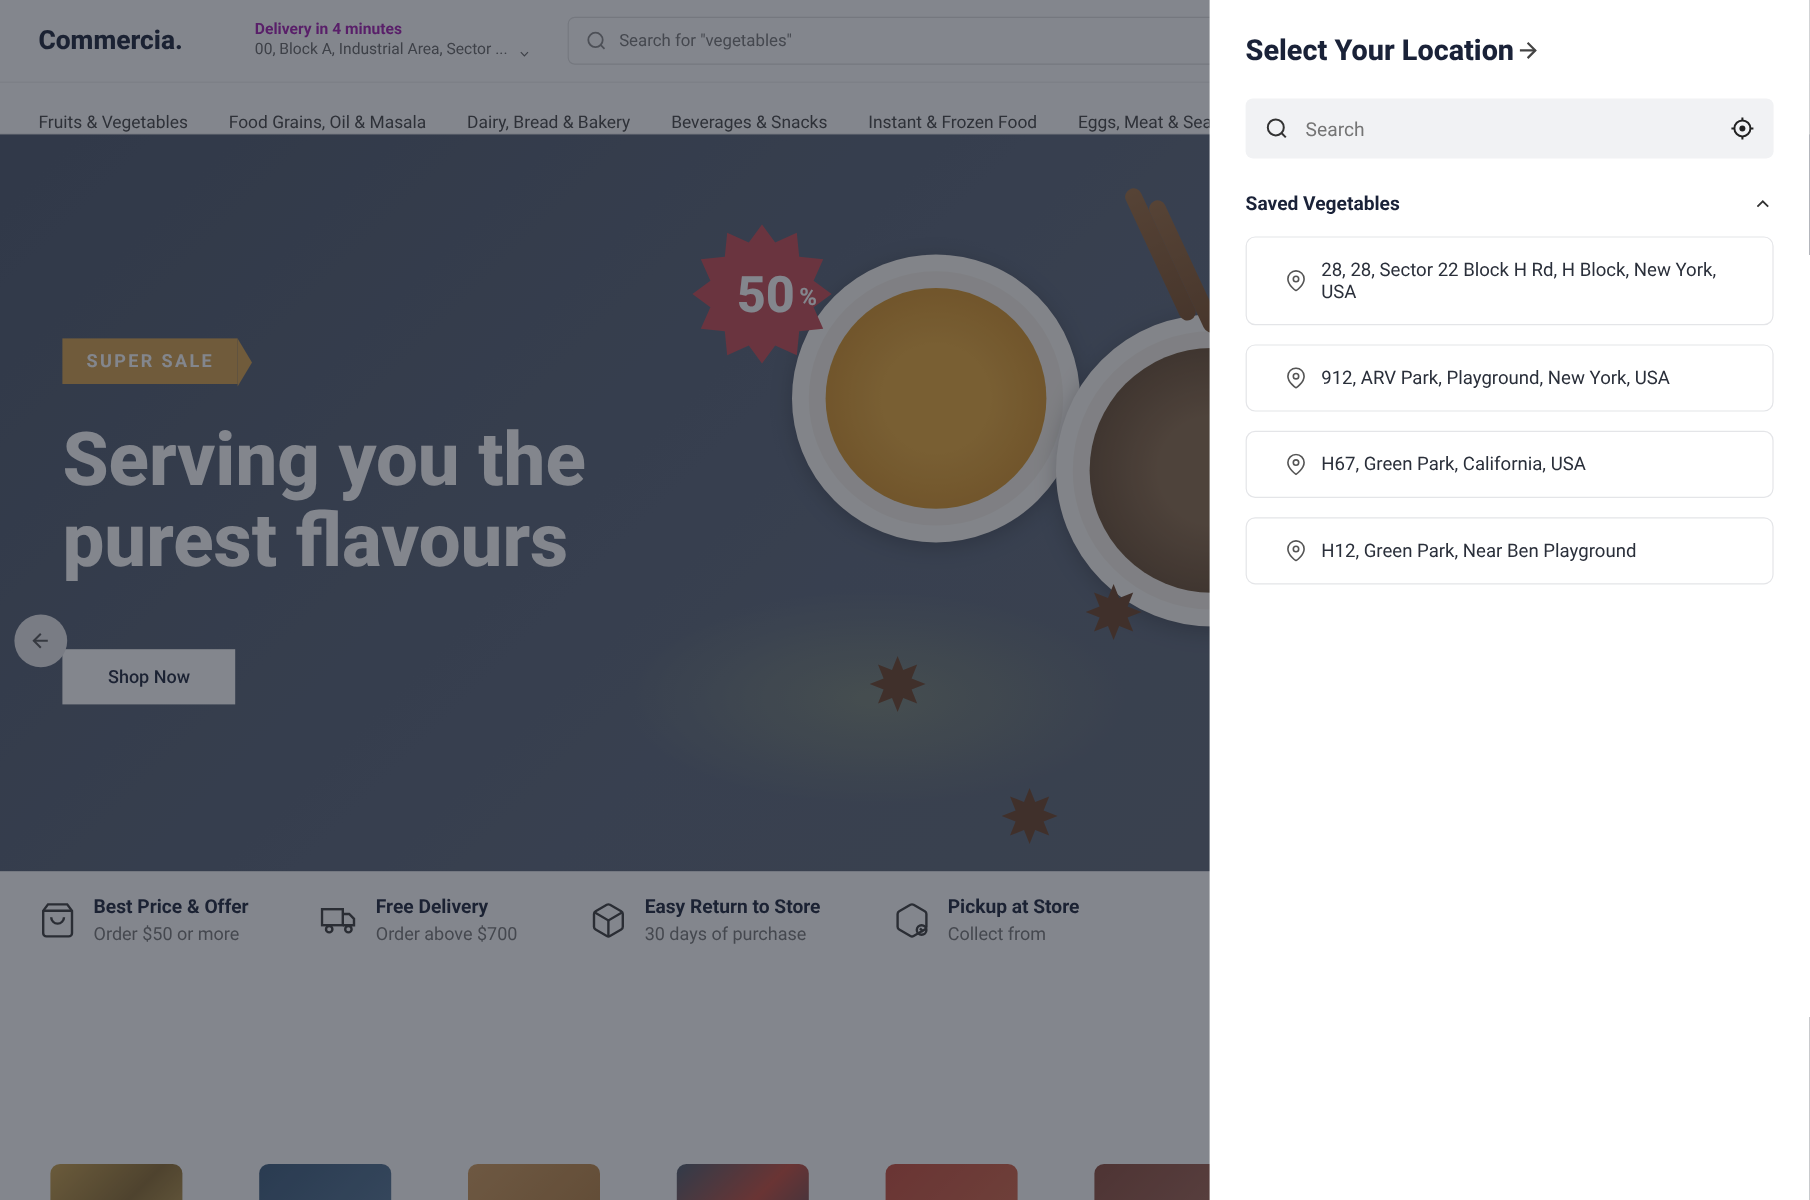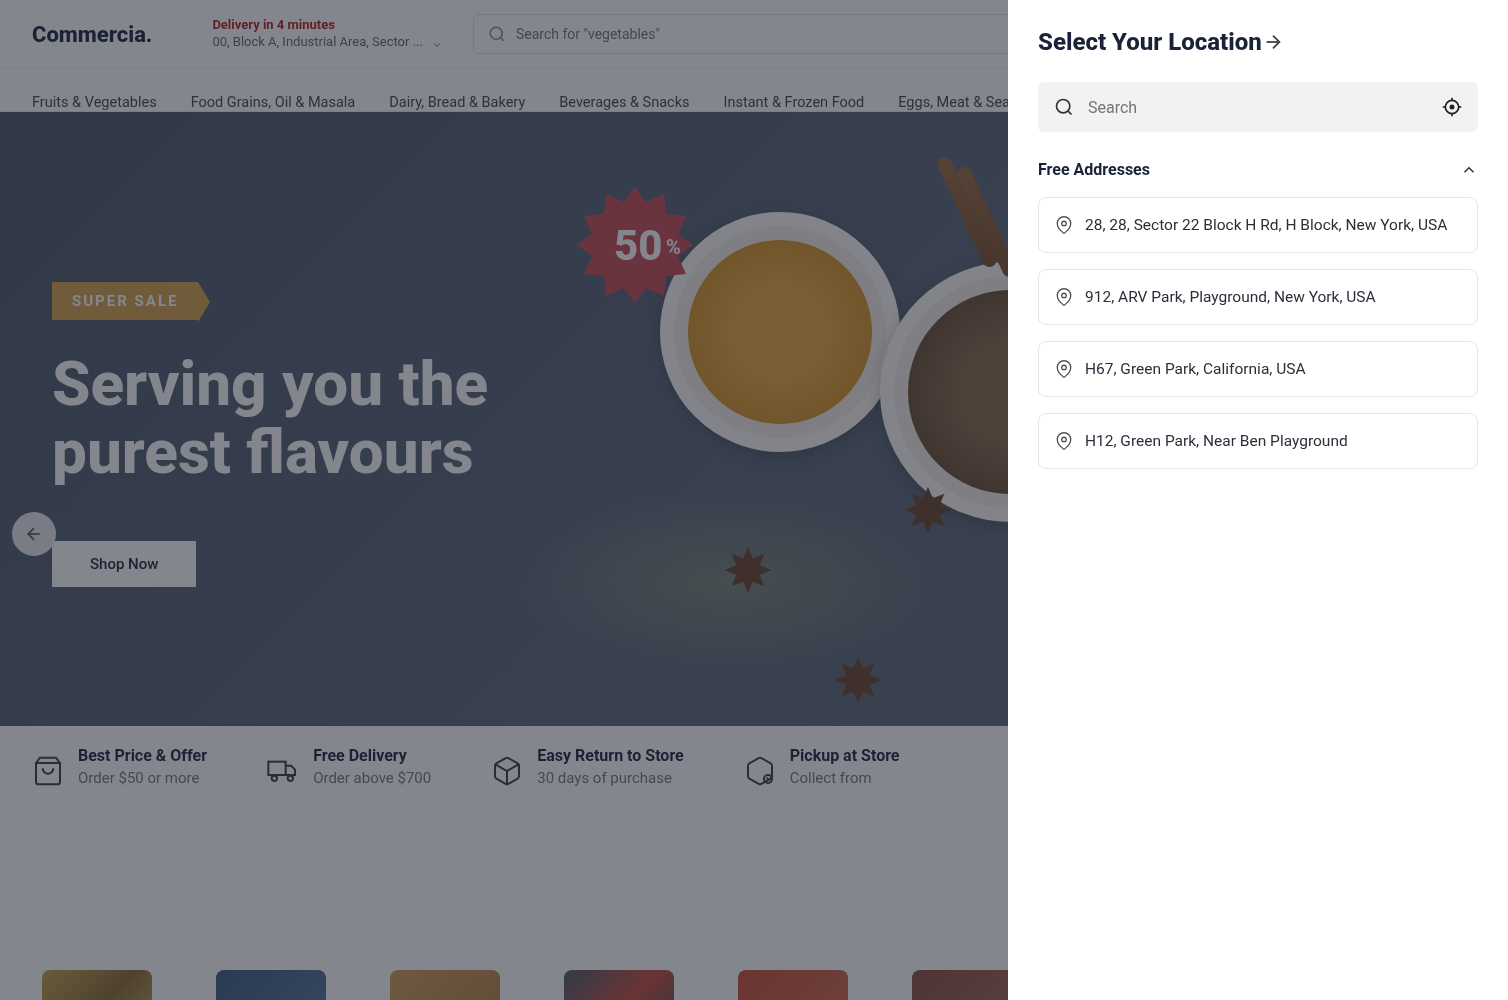--- a/index.html
+++ b/index.html
@@ -2,21 +2,21 @@
 <html><head>
 <meta charset="utf-8">
 <style>
 *{margin:0;padding:0;box-sizing:border-box;font-family:-apple-system,BlinkMacSystemFont,"Segoe UI",Roboto,sans-serif}
 body{width:1508px;height:1000px;overflow:hidden;position:relative;background:#fff}
 
 
 .header{position:absolute;top:0;left:0;right:0;height:68px;background:#fff;display:flex;align-items:center;padding:0 32px}
 .logo{font-size:22px;font-weight:800;color:#1a2238}
 .delivery-block{margin-left:60px;line-height:1.3}
-.delivery-time{font-size:13px;font-weight:700;color:#b91c1c}
+.delivery-time{font-size:13px;font-weight:700;color:#a21caf}
 .delivery-addr{display:flex;align-items:flex-end;gap:8px;font-size:13px;color:#666;cursor:pointer}
 .chevron{width:12px;height:12px}
 .search-bar{margin-left:30px;flex:1;max-width:600px;height:40px;border:1px solid #e0e0e0;border-radius:6px;display:flex;align-items:center;padding:0 14px;gap:10px}
 .search-bar input{border:none;outline:none;flex:1;font-size:14px;color:#999}
 
 
 .cat-nav{position:absolute;top:68px;left:0;right:0;height:44px;background:#fff;border-top:1px solid #eee;border-bottom:1px solid #eee;display:flex;align-items:flex-end;gap:34px;padding:0 32px;font-size:14.5px;color:#444}
 .cat-nav span{cursor:pointer}
 
 
@@ -45,21 +45,21 @@
 .cinnamon{position:absolute;width:14px;height:120px;background:linear-gradient(#9c6b3e,#7a4e28);border-radius:7px;transform:rotate(-25deg)}
 .cin1{left:960px;top:40px}
 .cin2{left:980px;top:50px}
 
 
 .car-arrow{position:absolute;width:44px;height:44px;border-radius:50%;background:#e8e9ec;display:flex;align-items:center;justify-content:center;cursor:pointer;top:400px}
 .car-left{left:12px}
 
 
 .features{position:absolute;top:746px;left:0;right:0;padding:0 32px;display:flex;gap:60px}
-.feature{display:flex;gap:14px;align-items:flex-end}
+.feature{display:flex;gap:14px;align-items:center}
 .feature-icon{width:32px;height:32px;flex-shrink:0;color:#3a3a3a}
 .feature-title{font-size:16px;font-weight:700;color:#1a2238;margin-bottom:4px}
 .feature-sub{font-size:15px;color:#777}
 
 
 .cats-heading{position:absolute;top:870px;left:0;right:0;text-align:right;font-size:36px;font-weight:800;color:#444}
 
 
 .cat-tiles{position:absolute;top:970px;left:42px;display:flex;gap:64px}
 .tile{width:110px;height:80px;border-radius:8px}
@@ -77,21 +77,21 @@
 .panel{position:absolute;top:0;right:0;width:500px;height:100%;background:#fff;z-index:10;padding:28px 30px}
 .panel-header{display:flex;justify-content:flex-start;align-items:center;margin-bottom:26px}
 .panel-title{font-size:24px;font-weight:800;color:#1a2238}
 .arrow-close{cursor:pointer;color:#444}
 .loc-search{height:50px;background:#f1f2f4;border-radius:6px;display:flex;align-items:center;padding:0 16px;gap:14px;margin-bottom:28px}
 .loc-search input{flex:1;border:none;background:transparent;outline:none;font-size:16px;color:#666}
 .gps-icon{cursor:pointer}
 .saved-header{display:flex;justify-content:space-between;align-items:center;margin-bottom:18px;cursor:pointer}
 .saved-title{font-size:16px;font-weight:700;color:#1a2238}
 .addr-list{display:flex;flex-direction:column;gap:16px}
-.addr-item{border:1px solid #e4e5e8;border-radius:8px;padding:18px 16px;display:flex;gap:12px;align-items:center;cursor:pointer}
+.addr-item{border:1px solid #e4e5e8;border-radius:8px;padding:18px 32px;display:flex;gap:12px;align-items:center;cursor:pointer}
 .pin-icon{flex-shrink:0;color:#555}
 .addr-text{font-size:15.5px;color:#2a2f3a}
 
 svg{display:block}
 </style>
 </head>
 <body>
 
 <div class="header">
   <div class="logo">Commercia.</div>
@@ -241,21 +241,21 @@
         <circle cx="12" cy="12" r="3"></circle>
         <circle cx="12" cy="12" r="8" fill="none" stroke="#222" stroke-width="2"></circle>
         <line x1="12" y1="1" x2="12" y2="4" stroke="#222" stroke-width="2"></line>
         <line x1="12" y1="20" x2="12" y2="23" stroke="#222" stroke-width="2"></line>
         <line x1="1" y1="12" x2="4" y2="12" stroke="#222" stroke-width="2"></line>
         <line x1="20" y1="12" x2="23" y2="12" stroke="#222" stroke-width="2"></line>
       </svg>
   </div>
 
   <div class="saved-header">
-    <div class="saved-title">Free Addresses</div>
+    <div class="saved-title">Saved Vegetables</div>
     <svg width="18" height="18" viewBox="0 0 24 24" fill="none" stroke="#333" stroke-width="2">
         <polyline points="18 15 12 9 6 15"></polyline>
       </svg>
   </div>
 
   <div class="addr-list">
     <div class="addr-item">
       <svg class="pin-icon" width="18" height="18" viewBox="0 0 24 24" fill="none" stroke="currentColor" stroke-width="1.8">
           <path d="M21 10c0 7-9 13-9 13s-9-6-9-13a9 9 0 0118 0z"></path>
           <circle cx="12" cy="10" r="3"></circle>

